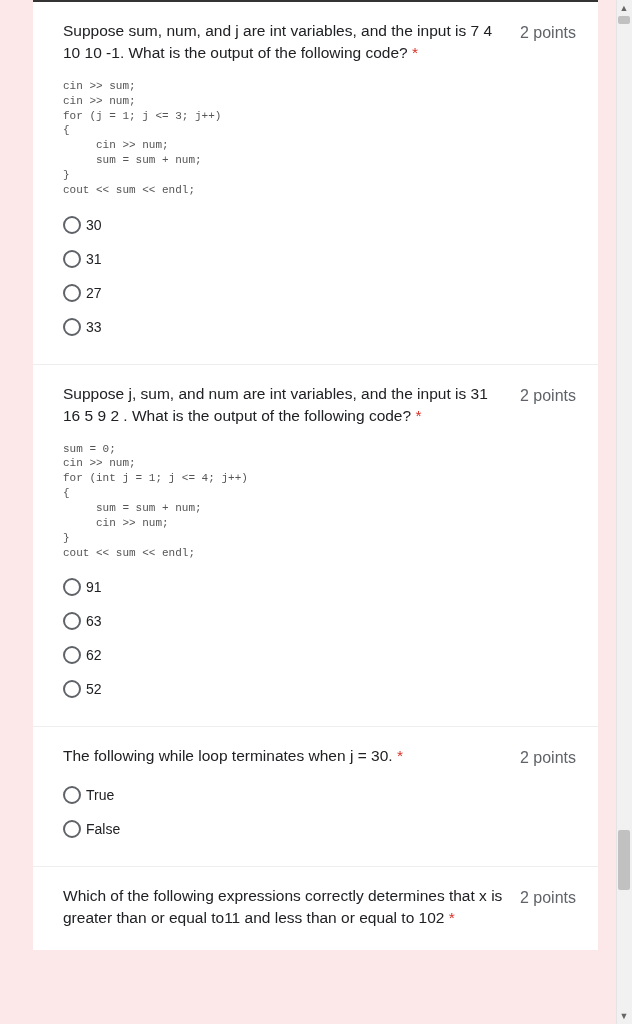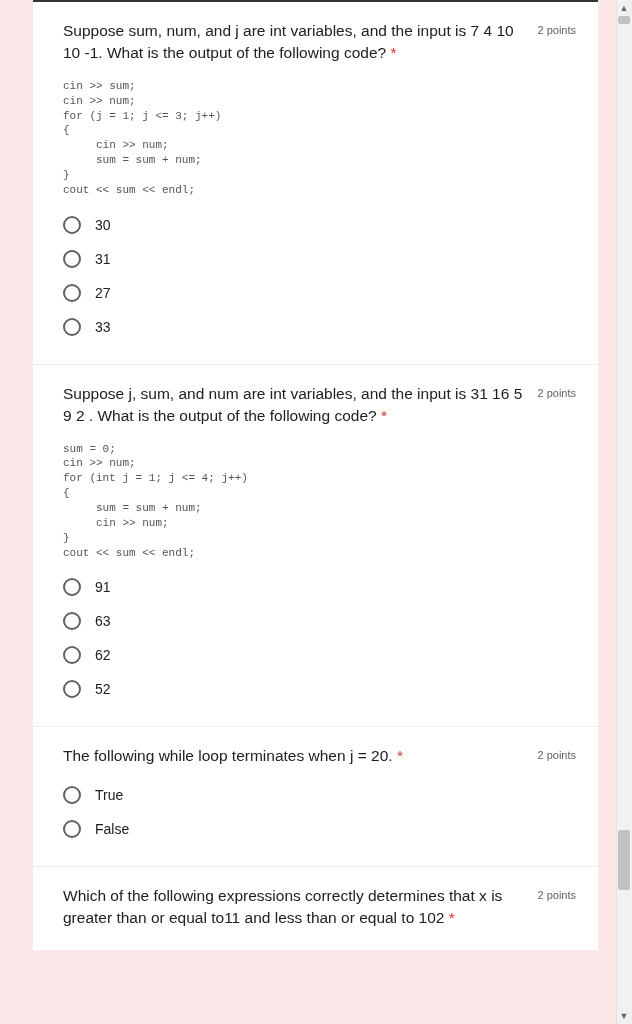--- a/index.html
+++ b/index.html
@@ -27,40 +27,40 @@
     align-items: flex-start;
     gap: 12px;
   }
   .q-text {
     flex: 1;
     font-size: 15.5px;
     line-height: 1.45;
     color: #202124;
   }
   .points {
-    font-size: 11px;
+    font-size: 16px;
     color: #5f6368;
     white-space: nowrap;
     padding-top: 4px;
   }
   .required { color: #d93025; }
   pre.code {
     font-family: "Courier New", monospace;
     font-size: 11px;
     color: #555;
     line-height: 1.35;
     margin-top: 14px;
     margin-bottom: 6px;
     white-space: pre;
   }
   .options { margin-top: 10px; }
   .option {
     display: flex;
     align-items: center;
-    gap: 14px;
+    gap: 5px;
     padding: 8px 0;
   }
   .radio {
     width: 18px;
     height: 18px;
     border: 2px solid #5f6368;
     border-radius: 50%;
     flex-shrink: 0;
   }
   .opt-label {
@@ -164,21 +164,21 @@
       <div class="option">
           <span class="radio"></span>
           <span class="opt-label">52</span>
         </div>
     </div>
   </div>
 
   <div class="question">
     <div class="q-header">
       <div class="q-text">
-        <span>The following while loop terminates when j = 20.</span> <span class="required">*</span>
+        <span>The following while loop terminates when j = 30.</span> <span class="required">*</span>
       </div>
       <div class="points">2 points</div>
     </div>
     <div class="options">
       <div class="option">
           <span class="radio"></span>
           <span class="opt-label">True</span>
         </div>
       <div class="option">
           <span class="radio"></span>

